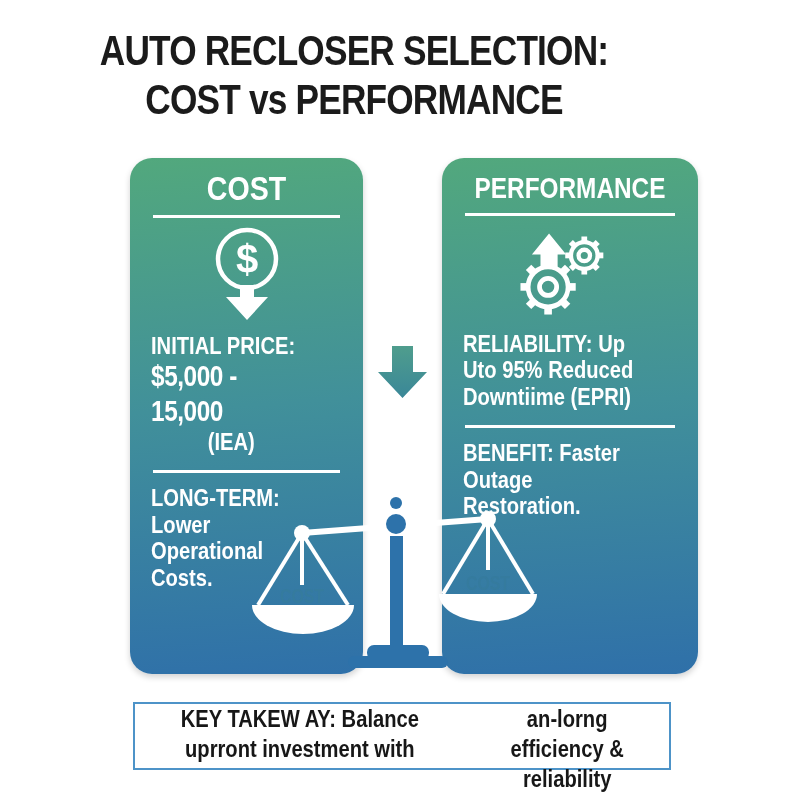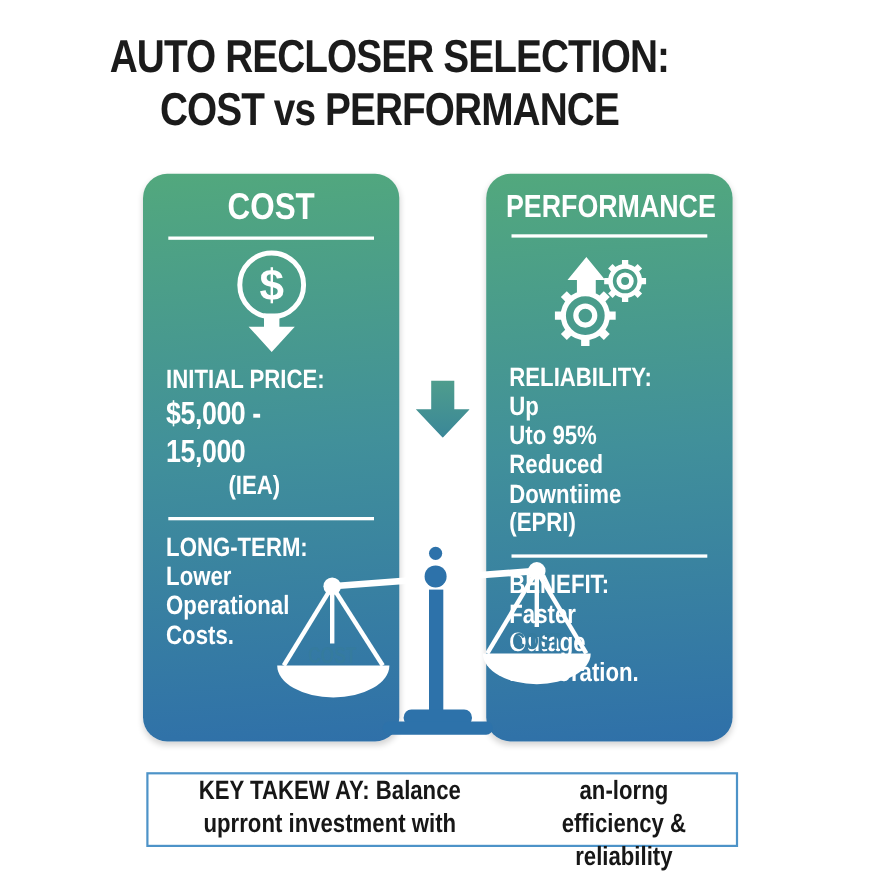--- a/index.html
+++ b/index.html
@@ -17,21 +17,21 @@
     letter-spacing:-1px;
   }
 
   .panel{
     position:absolute;top:158px;height:516px;border-radius:22px;
     background:linear-gradient(176deg,#52a87d 0%,#41909a 48%,#2f70a9 100%);
     box-shadow:0 3px 6px rgba(0,0,0,0.18);
     color:#ffffff;overflow:hidden;
   }
   .panel-left{left:130px;width:233px;}
-  .panel-right{left:442px;width:224px;}
+  .panel-right{left:442px;width:256px;}
 
   .panel-header{
     margin-top:13px;text-align:center;font-weight:bold;line-height:1;
     color:#ffffff;
   }
   .panel-left .panel-header{font-size:34px;}
   .panel-right .panel-header{font-size:29px;margin-top:16px;}
 
   .panel-hr{border:none;border-top:3px solid #ffffff;margin:10px 23px 0 23px;}
 

